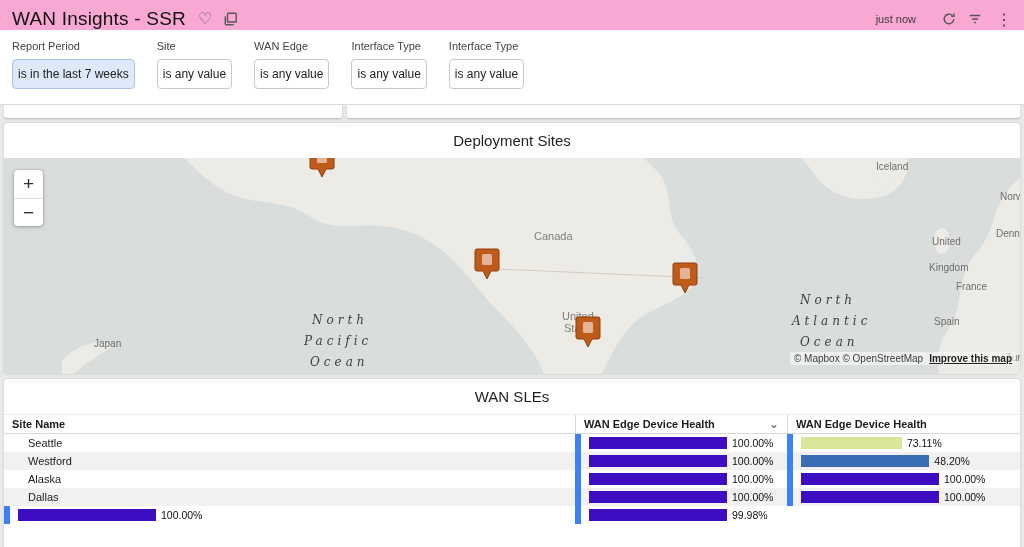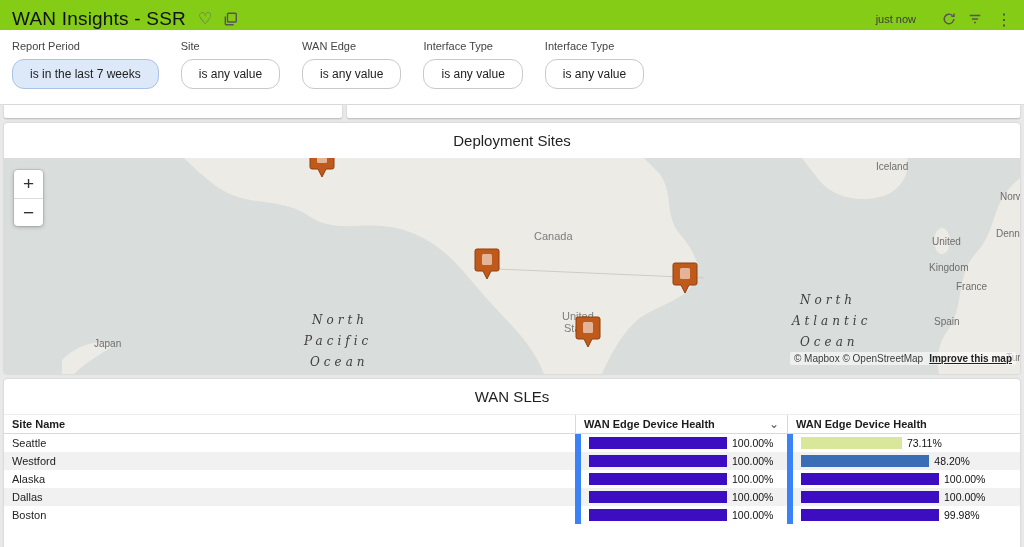--- a/index.html
+++ b/index.html
@@ -4,34 +4,34 @@
 <style>
   * { box-sizing: border-box; margin: 0; padding: 0; }
   html,body { width:1024px; height:547px; overflow:hidden; }
   body {
     font-family: "Liberation Sans", sans-serif;
     background:#e9e9e9;
     color:#222;
     position:relative;
   }
   
-  .topbar { background:#84cc16; padding:8px 12px 0 12px; }
+  .topbar { background:#f9a8d4; padding:8px 12px 0 12px; }
   .header-row { display:flex; align-items:center; }
   .page-title { font-size:19px; font-weight:400; color:#111; letter-spacing:.2px; }
   .hdr-icon { margin-left:12px; color:#5f5f5f; display:inline-flex; align-items:center; cursor:pointer; }
   .heart { font-size:16px; line-height:16px; }
   .spacer { flex:1; }
   .timestamp { font-size:11px; color:#3c3c3c; margin-right:14px; }
   .kebab { font-size:16px; color:#444; margin-left:14px; }
   svg.mini { width:14px; height:14px; stroke:#555; fill:none; stroke-width:1.6; }
 
   
   .filters { display:flex; gap:22px; background:#fff; padding:10px 12px 15px 12px; border-bottom:1px solid #dcdcdc; }
   .filter-label { font-size:11px; color:#444; margin-bottom:7px; }
-  .filter-value { display:inline-block; border:1px solid #c9c9c9; border-radius:12px; padding:7px 17px; font-size:12px; color:#222; background:#fff; white-space:nowrap; cursor:pointer; }
+  .filter-value { display:inline-block; border:1px solid #c9c9c9; border-radius:4px; padding:7px 5px; font-size:12px; color:#222; background:#fff; white-space:nowrap; cursor:pointer; }
   .filter-value.active { background:#dde8f8; border-color:#a9c3e8; }
 
   
   .tile-strip { display:flex; gap:5px; padding:0 4px; height:13px; }
   .tile-strip > div { background:#fff; box-shadow:0 1px 2px rgba(0,0,0,.22); border-radius:0 0 2px 2px; }
   .tile-a { width:338px; } .tile-b { flex:1; }
 
   
   .card { margin:5px 4px 0 4px; background:#fff; border-radius:3px; box-shadow:0 0 2px rgba(0,0,0,.22); overflow:hidden; }
   .card-title { text-align:center; font-size:15px; color:#1f1f1f; padding:9px 0 9px; }
@@ -53,21 +53,21 @@
   .sles-card { height:210px; }
   .sles-title { border-bottom:1px solid #ededed; }
   .trow-grid { display:grid; grid-template-columns:571px 212px 1fr; }
   .thead { font-weight:bold; font-size:11px; color:#1d1d1d; border-bottom:1px solid #d9d9d9; }
   .thead .cell { padding:3px 8px; height:18px; line-height:13px; display:flex; align-items:center; }
   .cell.bordered { border-left:1px solid #d9d9d9; }
   .cell .push { margin-left:auto; color:#555; font-weight:normal; cursor:pointer; font-size:12px; }
   .trow { height:18px; font-size:11px; color:#222; }
   .trow.alt { background:#f1f1f1; }
   .tcell { display:flex; align-items:center; height:18px; }
-  .tcell.site { padding-left:8px; }
+  .tcell.site { padding-left:8px;margin-left:16px; }
   .tcell.barcell { border-left:6px solid #3b82f6; padding-left:8px; }
   .bar { height:12px; flex:0 0 auto; }
   .barlabel { font-size:10.5px; margin-left:5px; color:#111; white-space:nowrap; }
 </style>
 </head>
 <body>
 
 <div class="topbar">
   <div class="header-row">
     <span class="page-title">WAN Insights - SSR</span>
@@ -245,21 +245,20 @@
         <div class="tcell barcell">
           <div class="bar" style="width:138.0px;background:#3d0dc1"></div>
           <span class="barlabel">100.00%</span>
         </div>
         <div class="tcell barcell">
           <div class="bar" style="width:138.0px;background:#3d0dc1"></div>
           <span class="barlabel">100.00%</span>
         </div>
       </div>
       <div class="trow-grid trow">
-        <div class="tcell site">Boston</div>
         <div class="tcell barcell">
           <div class="bar" style="width:138.0px;background:#3d0dc1"></div>
           <span class="barlabel">100.00%</span>
         </div>
         <div class="tcell barcell">
           <div class="bar" style="width:138.0px;background:#3d0dc1"></div>
           <span class="barlabel">99.98%</span>
         </div>
       </div>
     </div>

